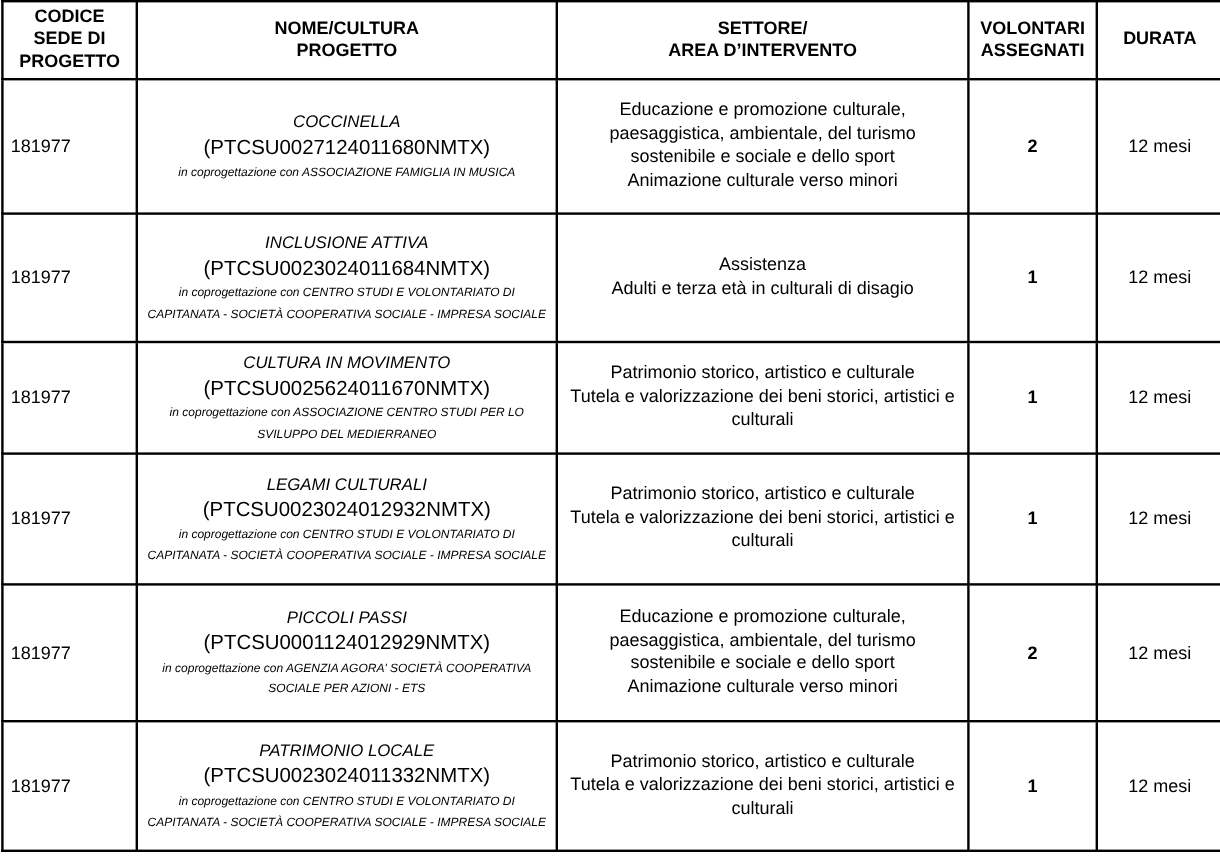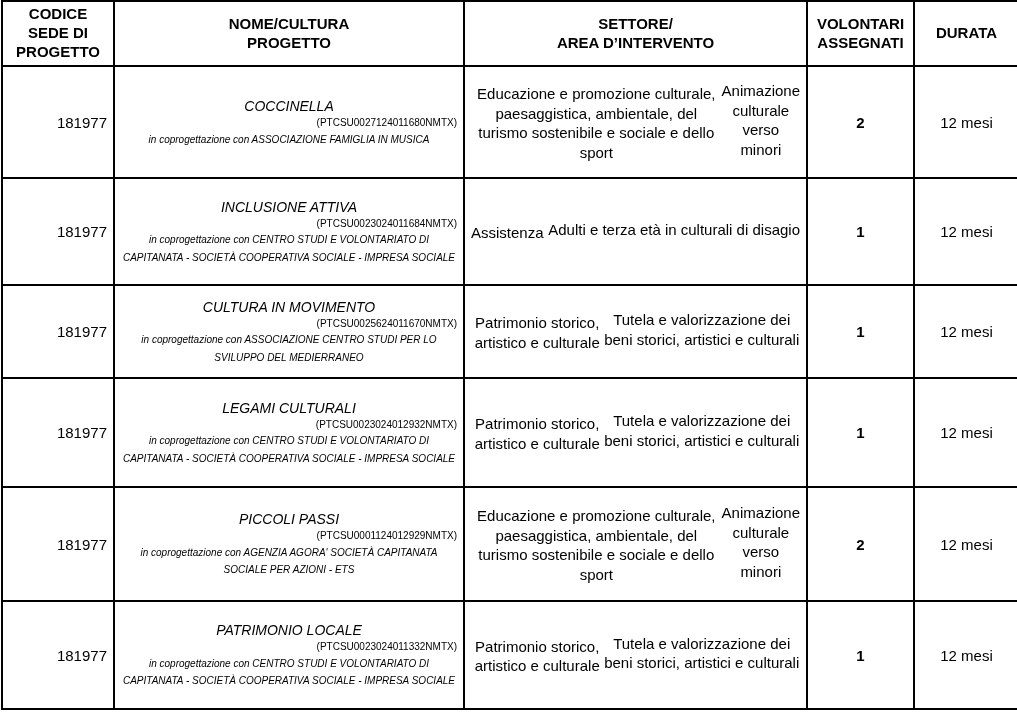--- a/index.html
+++ b/index.html
@@ -43,45 +43,44 @@
   tr.row-5      { height: 108px; }
 
   th.hcell {
     font-weight: bold;
     font-size: 15px;
     line-height: 1.25;
     text-align: center;
     white-space: pre-line;
   }
   td.codice-cell {
-    text-align: right;
+    text-align: left;
     font-size: 15px;
   }
   td.nome-cell { text-align: center; }
   .proj-name {
     font-size: 14px;
     font-weight: normal;
     font-style: italic;
     line-height: 1.45;
   }
   .proj-code {
-    font-size: 10px;
+    font-size: 17px;
     line-height: 1.45;
-    text-align: right;
   }
   .proj-copro {
     font-size: 10px;
     font-style: italic;
     line-height: 1.75;
   }
   td.settore-cell { padding: 4px 10px; }
   .settore-flex {
     height: 100%;
     display: flex;
-    flex-direction: row;
+    flex-direction: column;
     justify-content: space-between;
     align-items: center;
     text-align: center;
   }
   .settore-main {
     font-size: 15px;
     line-height: 1.3;
     padding-top: 2px;
   }
   .settore-area {
@@ -191,21 +190,21 @@
         </td>
         <td class="volontari-cell">1</td>
         <td class="durata-cell">12 mesi</td>
       </tr>
 
       <tr class="row-4">
         <td class="codice-cell">181977</td>
         <td class="nome-cell">
           <div class="proj-name">PICCOLI PASSI</div>
           <div class="proj-code">(PTCSU0001124012929NMTX)</div>
-          <div class="proj-copro">in coprogettazione con AGENZIA AGORA' SOCIETÀ CAPITANATA SOCIALE PER AZIONI - ETS</div>
+          <div class="proj-copro">in coprogettazione con AGENZIA AGORA' SOCIETÀ COOPERATIVA SOCIALE PER AZIONI - ETS</div>
         </td>
         <td class="settore-cell">
           <div class="settore-flex">
             <div class="settore-main">Educazione e promozione culturale, paesaggistica, ambientale, del turismo sostenibile e sociale e dello sport</div>
             <div class="settore-area">Animazione culturale verso minori</div>
           </div>
         </td>
         <td class="volontari-cell">2</td>
         <td class="durata-cell">12 mesi</td>
       </tr>

